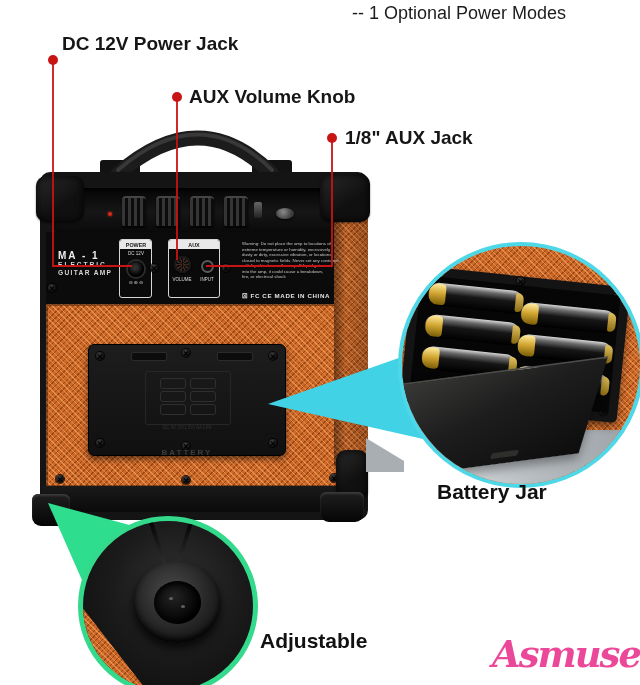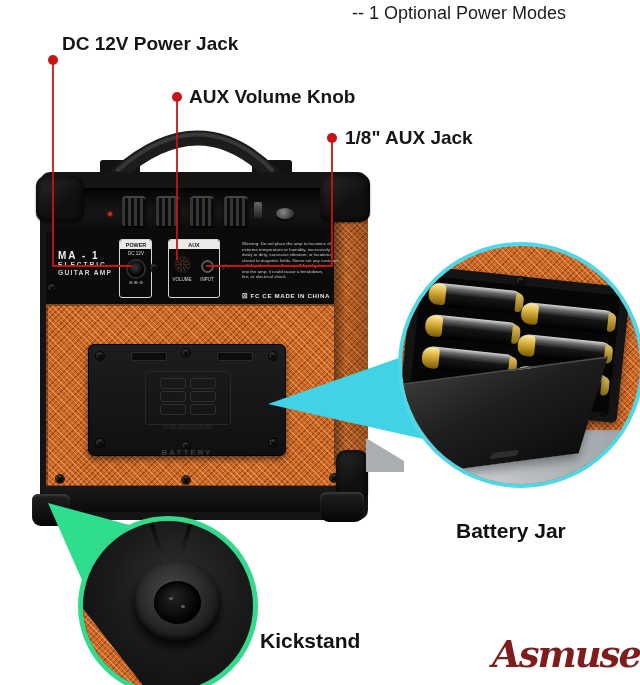--- a/index.html
+++ b/index.html
@@ -119,21 +119,21 @@
     clip-path:polygon(0 14%, 72% 100%, 0 100%);}
   .groove{position:absolute;width:4px;height:48px;background:linear-gradient(#000,#2f2f2f);top:-4px;}
   .recess-outer{position:absolute;left:50px;top:40px;width:88px;height:82px;border-radius:50%;
     background:radial-gradient(circle at 44% 38%, #4a4a4a, #242424 55%, #101010 100%);
     box-shadow:0 5px 9px rgba(0,0,0,.75), inset 0 -4px 7px #000;}
   .recess-hole{position:absolute;left:71px;top:60px;width:47px;height:43px;border-radius:50%;
     background:radial-gradient(circle at 42% 36%, #232323, #000 72%);box-shadow:inset 0 3px 6px #000;}
   .spec{position:absolute;width:4px;height:3px;border-radius:50%;background:#5e5e5e;}
 
   .signature{left:492px;top:632px;font-family:"DejaVu Serif", serif;font-style:italic;font-weight:bold;
-    font-size:37px;letter-spacing:-2px;color:#7f1d1d;z-index:40;}
+    font-size:37px;letter-spacing:-2px;color:#ec4899;z-index:40;}
 </style>
 </head>
 <body>
 
 <div class="stage">
 
   <svg class="abs handle-svg" viewBox="0 0 328 96">
     <rect x="60" y="64" width="40" height="16" rx="3" fill="#121212"></rect>
     <rect x="212" y="64" width="40" height="16" rx="3" fill="#121212"></rect>
     <path d="M 78 78 Q 160 6 232 78" stroke="#1c1c1c" stroke-width="15" fill="none" stroke-linecap="round"></path>
@@ -300,17 +300,17 @@
 
   <div class="abs dot" style="left:48px;top:55px;"></div>
   <div class="abs callout" style="left:62px;top:33px;">DC 12V Power Jack</div>
 
   <div class="abs dot" style="left:172px;top:92px;"></div>
   <div class="abs callout" style="left:189px;top:86px;">AUX Volume Knob</div>
 
   <div class="abs dot" style="left:327px;top:133px;"></div>
   <div class="abs callout" style="left:345px;top:127px;">1/8" AUX Jack</div>
 
-  <div class="abs inset-label" style="left:456px;top:480px;margin-top:39px;">Battery Jar</div>
-  <div class="abs inset-label" style="left:260px;top:629px;">Kickstand</div>
+  <div class="abs inset-label" style="left:437px;top:480px;">Battery Jar</div>
+  <div class="abs inset-label" style="left:260px;top:629px;">Adjustable</div>
 
   <div class="abs signature">Asmuse</div>
 </div>
 
 </body></html>

